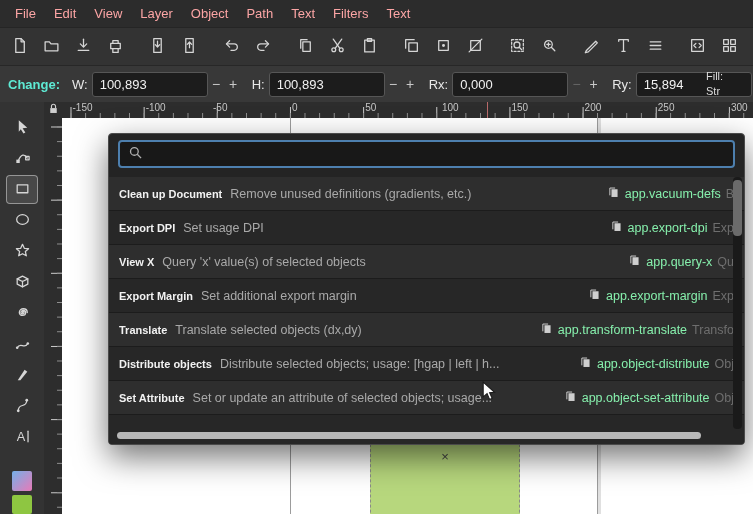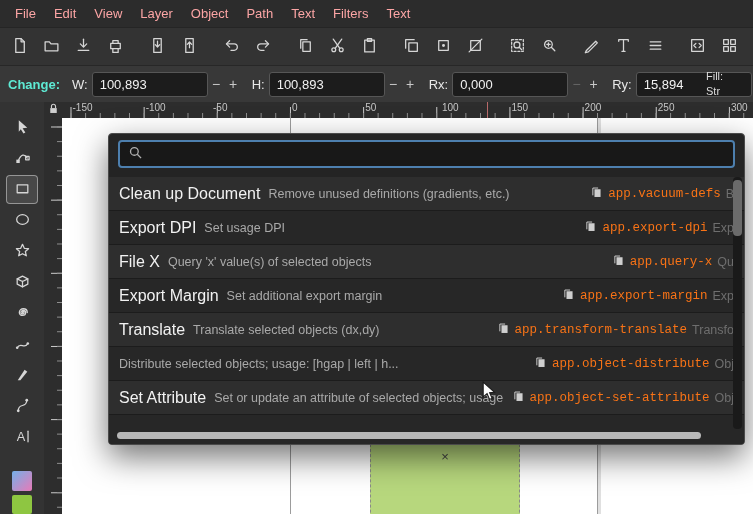--- a/index.html
+++ b/index.html
@@ -49,24 +49,24 @@
   .shape-rect { position: absolute; left: 308px; top: 326px; width: 150px; height: 200px; border: 1px dashed #8a8a8a; }
   .center-mark { position: absolute; left: 50%; top: 4px; transform: translateX(-50%); color: #444; font-size: 13px; }
   
   .palette { position: absolute; left: 108px; top: 133px; width: 637px; height: 312px; background: #242424; border: 1px solid #4a4a4a; border-radius: 4px; box-shadow: 0 12px 32px rgba(0,0,0,.55); overflow: hidden; }
   .search-wrap { position: absolute; left: 9px; right: 9px; top: 6px; height: 28px; background: #181818; border: 2px solid #4d7fae; border-radius: 4px; display: flex; align-items: center; padding: 0 8px; gap: 7px; }
   .search-input { flex: 1; background: transparent; border: none; outline: none; color: #eee; font-size: 13px; font-family: inherit; }
   .rows { position: absolute; left: 0; right: 0; top: 43px; bottom: 0; }
   .row { height: 34px; display: flex; align-items: center; gap: 8px; padding: 0 10px; border-bottom: 1px solid #1c1c1c; white-space: nowrap; overflow: hidden; }
   .row:nth-child(odd) { background: #2e2e2e; }
   .row:nth-child(even) { background: #272727; }
-  .row-title { font-weight: normal; color: #f2f2f2; font-size: 16px; flex-shrink: 0; }
+  .row-title { font-weight: bold; color: #f2f2f2; font-size: 11px; flex-shrink: 0; }
   .row-desc { color: #a9a9a9; font-size: 12.5px; overflow: hidden; }
   .row-right { margin-left: auto; display: flex; align-items: center; gap: 5px; flex-shrink: 0; }
-  .row-action { color: #f97316; font-size: 12.5px; font-family: Liberation Mono, monospace; }
+  .row-action { color: #86efac; font-size: 12.5px; }
   .row-tail { color: #6e6e6e; font-size: 12.5px; }
   .vtrack { position: absolute; right: 2px; top: 43px; bottom: 15px; width: 9px; background: #1a1a1a; border-radius: 4px; }
   .vthumb { position: absolute; right: 2px; top: 46px; width: 9px; height: 56px; background: #6b6b6b; border-radius: 4px; }
   .hthumb { position: absolute; left: 8px; bottom: 5px; width: 584px; height: 7px; background: #b8b8b8; border-radius: 4px; }
   
   .cursor { position: absolute; left: 482px; top: 381px; z-index: 50; }
 </style>
 </head>
 <body>
 
@@ -457,21 +457,21 @@
                 <g fill="none" stroke="#d6d6d6" stroke-width="1.2" stroke-linecap="round" stroke-linejoin="round">
                   <rect x="5.5" y="4" width="7.5" height="9.5" fill="#cfcfcf" stroke="none"></rect>
                   <path d="M3.5 11V2.5h6" stroke="#cfcfcf"></path>
                 </g>
               </svg></span>
             <span class="row-action" data-name="action-id">app.export-dpi</span>
             <span class="row-tail" data-name="action-tail">Exp</span>
           </span>
         </div>
         <div class="row" data-name="command-row">
-          <span class="row-title" data-name="command-title">File X</span>
+          <span class="row-title" data-name="command-title">View X</span>
           <span class="row-desc" data-name="command-description">Query 'x' value(s) of selected objects</span>
           <span class="row-right" data-name="command-action-group">
             <span class="icon" data-name="action-icon"><svg viewBox="0 0 16 16" width="13" height="13">
                 <g fill="none" stroke="#d6d6d6" stroke-width="1.2" stroke-linecap="round" stroke-linejoin="round">
                   <rect x="5.5" y="4" width="7.5" height="9.5" fill="#cfcfcf" stroke="none"></rect>
                   <path d="M3.5 11V2.5h6" stroke="#cfcfcf"></path>
                 </g>
               </svg></span>
             <span class="row-action" data-name="action-id">app.query-x</span>
             <span class="row-tail" data-name="action-tail">Qu</span>
@@ -499,20 +499,21 @@
                 <g fill="none" stroke="#d6d6d6" stroke-width="1.2" stroke-linecap="round" stroke-linejoin="round">
                   <rect x="5.5" y="4" width="7.5" height="9.5" fill="#cfcfcf" stroke="none"></rect>
                   <path d="M3.5 11V2.5h6" stroke="#cfcfcf"></path>
                 </g>
               </svg></span>
             <span class="row-action" data-name="action-id">app.transform-translate</span>
             <span class="row-tail" data-name="action-tail">Transfo</span>
           </span>
         </div>
         <div class="row" data-name="command-row">
+          <span class="row-title" data-name="command-title">Distribute objects</span>
           <span class="row-desc" data-name="command-description">Distribute selected objects; usage: [hgap | left | h...</span>
           <span class="row-right" data-name="command-action-group">
             <span class="icon" data-name="action-icon"><svg viewBox="0 0 16 16" width="13" height="13">
                 <g fill="none" stroke="#d6d6d6" stroke-width="1.2" stroke-linecap="round" stroke-linejoin="round">
                   <rect x="5.5" y="4" width="7.5" height="9.5" fill="#cfcfcf" stroke="none"></rect>
                   <path d="M3.5 11V2.5h6" stroke="#cfcfcf"></path>
                 </g>
               </svg></span>
             <span class="row-action" data-name="action-id">app.object-distribute</span>
             <span class="row-tail" data-name="action-tail">Obj</span>

